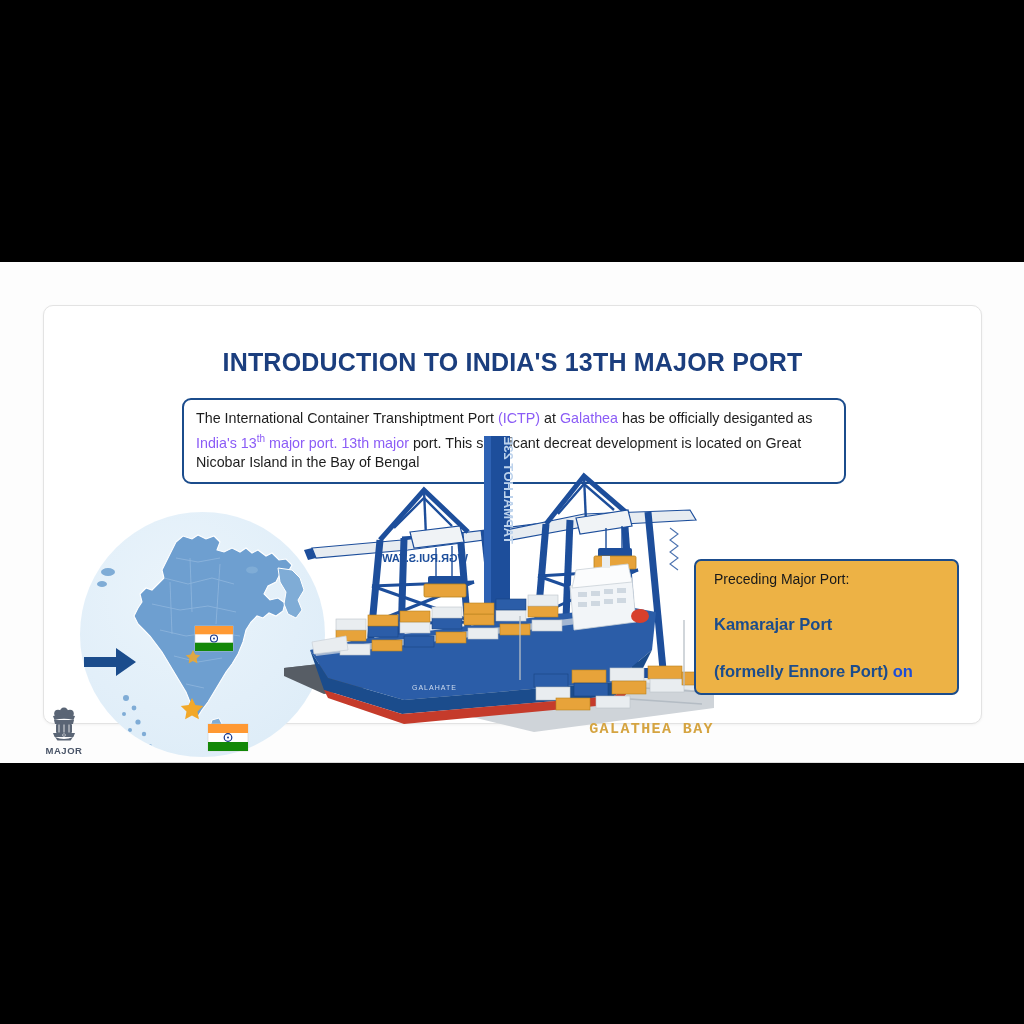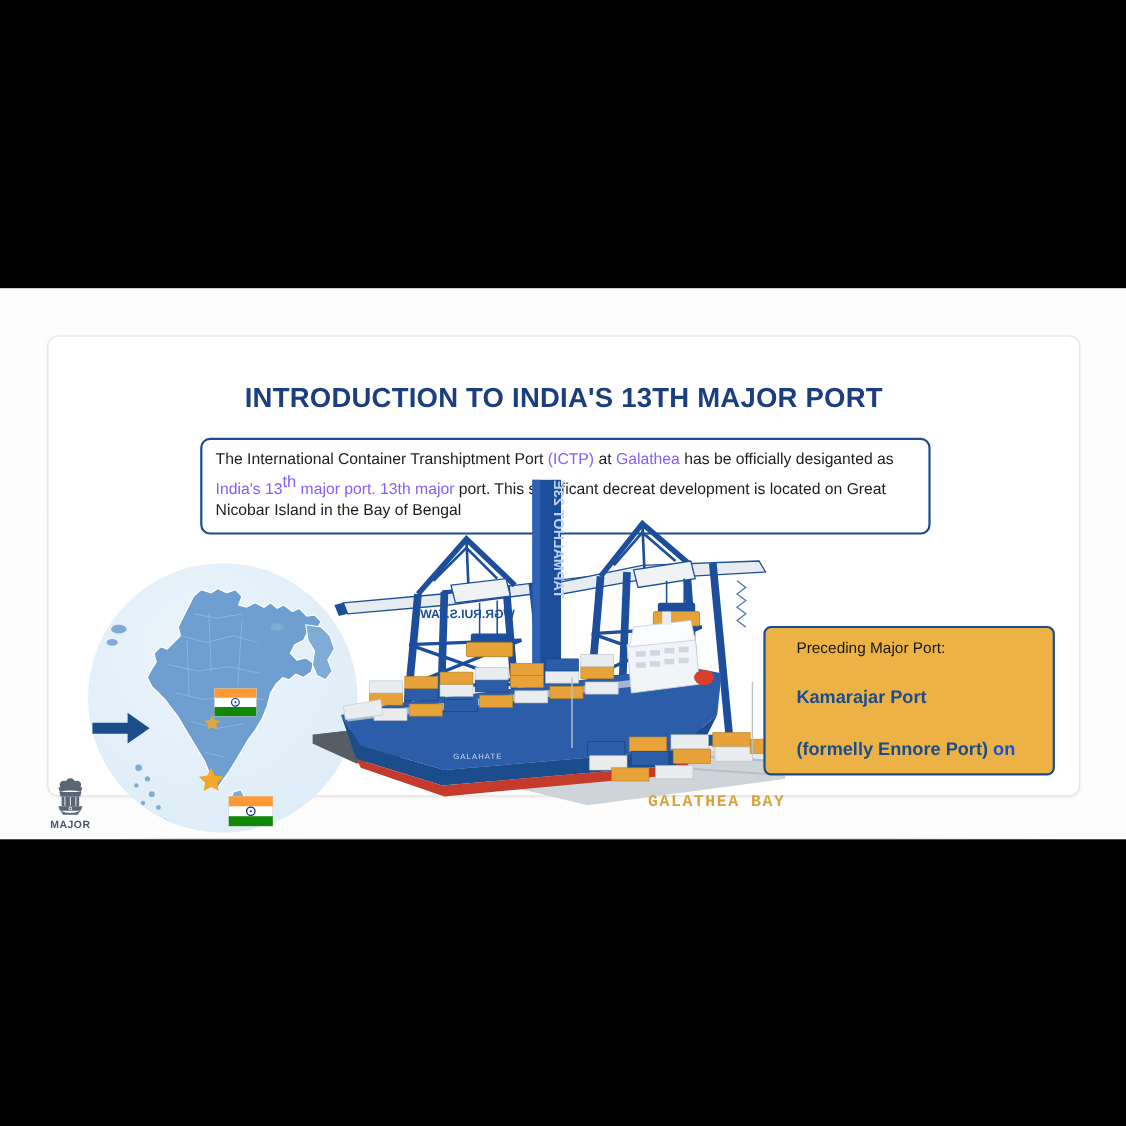--- a/index.html
+++ b/index.html
@@ -39,27 +39,27 @@
   #descbox{
     position:absolute;left:138px;top:92px;width:664px;
     border:2px solid #1B4C8C;border-radius:9px;background:#fff;
     padding:9px 12px 10px 12px;box-sizing:border-box;
   }
   #desc{
     font-size:14.3px;line-height:19.5px;color:#1d1d1d;
     font-family:"Liberation Sans",sans-serif;
   }
   #desc .gold{color:#8b5cf6;}
-  #desc sup{font-size:15px;}
+  #desc sup{font-size:10px;}
 
   
   #callout{
-    position:absolute;left:650px;top:263px;width:265px;
+    position:absolute;left:650px;top:253px;width:265px;
     background:#EDB245;border:2px solid #1B4C8C;border-radius:7px;
-    padding:9px 14px 11px 28px;box-sizing:border-box;
+    padding:9px 14px 11px 18px;box-sizing:border-box;
   }
   #callout .lead{
     font-size:14px;color:#17181a;line-height:19px;
     font-family:"Liberation Sans",sans-serif;
   }
   #callout .emph{
     font-size:16.5px;font-weight:bold;color:#1B4C8C;line-height:21.5px;
     font-family:"Liberation Sans",sans-serif;
     margin-top:25px;
   }

